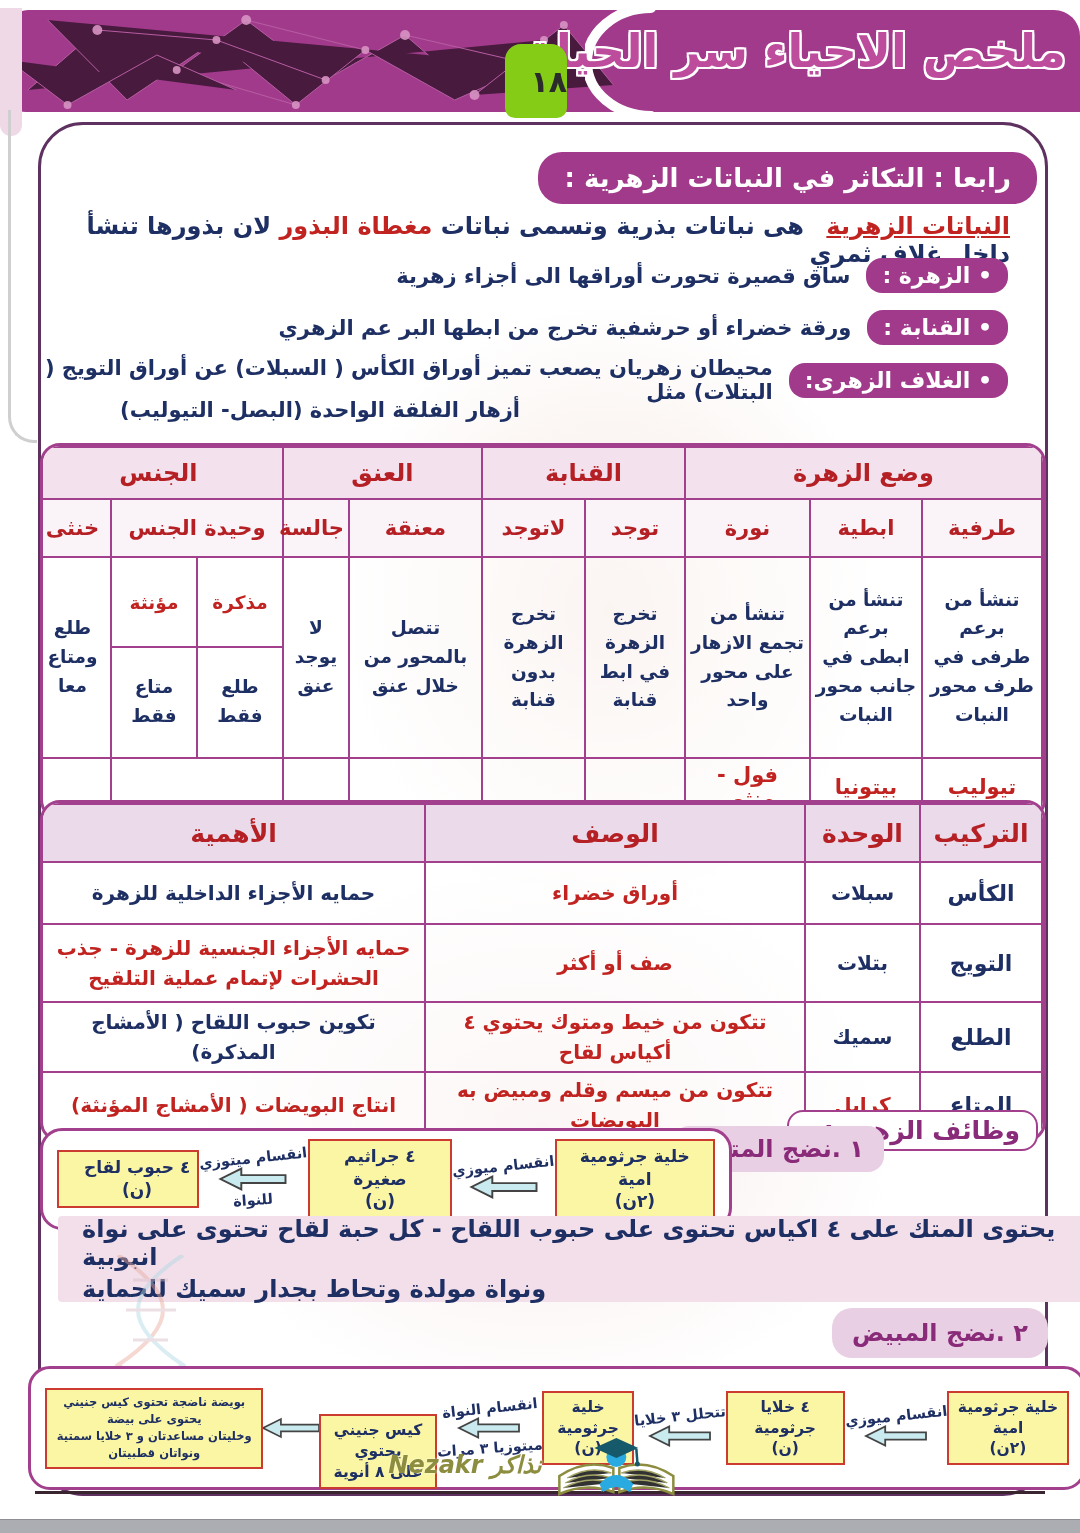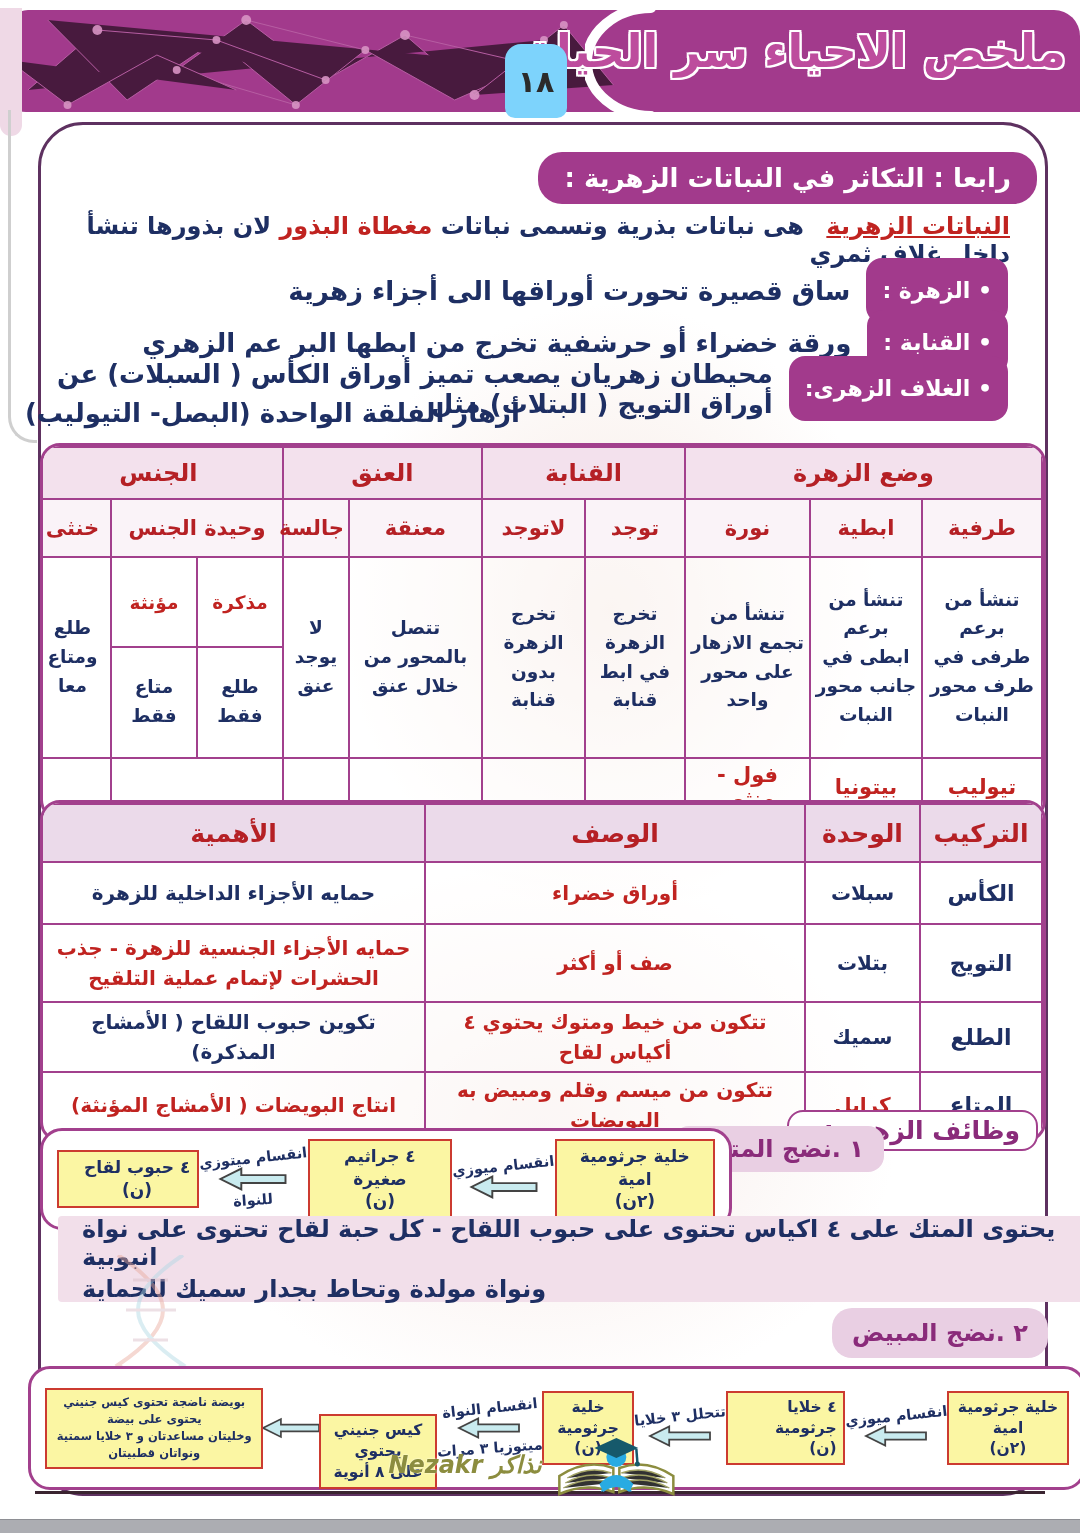--- a/index.html
+++ b/index.html
@@ -30,36 +30,36 @@
   .left-curve{left:8px;top:110px;width:26px;height:330px;border-left:3px solid #CFCFCF;
     border-bottom:3px solid #CFCFCF;border-bottom-left-radius:26px;}
   .banner{left:8px;top:10px;right:0;height:102px;background:var(--banner);
     border-radius:20px 26px 0 18px;}
   .banner svg{position:absolute;inset:0;width:100%;height:100%;}
   .page-title{right:14px;top:24px;font-size:46px;font-weight:bold;color:var(--title-pink);
     letter-spacing:-1px;
     text-shadow:-2px 0 0 #fff,2px 0 0 #fff,0 -2px 0 #fff,0 2px 0 #fff,
                 -2px -2px 0 #fff,2px 2px 0 #fff,-2px 2px 0 #fff,2px -2px 0 #fff;}
   .paren{left:585px;top:4px;width:80px;height:116px;}
-  .pagenum-box{left:505px;top:44px;width:62px;height:74px;background:#7dd3fc;border-radius:16px 16px 10px 10px;
-    display:flex;align-items:center;justify-content:center;font-size:30px;color:#2b2b2b;font-weight:bold;}
+  .pagenum-box{left:505px;top:44px;width:62px;height:74px;background:#84cc16;border-radius:16px 16px 10px 10px;
+    display:flex;align-items:center;justify-content:flex-start;font-size:30px;color:#2b2b2b;font-weight:bold;}
 
   
   .frame{left:38px;top:122px;width:1004px;height:1368px;border:3px solid #5E3160;border-radius:45px;}
 
   .section-head{right:43px;top:152px;height:52px;background:var(--banner);color:#fff;
     border-radius:24px;display:flex;align-items:center;padding:0 26px;font-size:26px;font-weight:bold;}
 
   .intro{right:70px;left:60px;top:212px;font-size:24px;font-weight:bold;text-align:right;}
   .intro .term{color:var(--red);text-decoration:underline;margin-left:14px;}
 
   .bullet-row{right:72px;left:40px;display:flex;align-items:center;gap:16px;}
-  .pill{background:var(--banner);color:#fff;border-radius:16px;padding:20px 16px;font-size:22px;
+  .pill{background:var(--banner);color:#fff;border-radius:16px;padding:5px 16px;font-size:22px;
     font-weight:bold;white-space:nowrap;}
-  .btext{color:var(--blue);font-size:26px;font-weight:bold;}
+  .btext{color:var(--blue);font-size:21px;font-weight:bold;}
 
   
   .tblwrap{border:3px solid var(--tb);border-radius:20px;overflow:hidden;background:rgba(255,255,255,0.55);}
   table{border-collapse:collapse;table-layout:fixed;width:100%;}
   td,th{border:2px solid var(--tb);text-align:center;vertical-align:middle;font-weight:bold;padding:2px 4px;}
   .grp th{background:#F3E1ED;color:var(--hdr-red);font-size:24px;height:46px;}
   .sub td{background:#FAF3F8;color:var(--hdr-red);font-size:21px;height:52px;}
   .bodyrow td{color:var(--blue);font-size:18.5px;line-height:1.55;height:195px;}
   .exrow td{color:var(--red);font-size:21px;height:52px;}
   .split-cell{padding:0;}
@@ -345,21 +345,21 @@
       <span class="l1">خلية جرثومية امية</span>
       <span class="l2">(٢ن)</span>
     </div>
     <div class="arrowwrap">
       <span class="alabel">انقسام ميوزي</span>
       <svg width="68" height="24" viewBox="0 0 100 40">
         <polygon points="100,14 32,14 32,4 0,20 32,36 32,26 100,26" fill="#C9EBEF" stroke="#444" stroke-width="3"></polygon>
       </svg>
       <span class="alabel under"></span>
     </div>
-    <div class="ybox" style="width:128px;text-align:right;">
+    <div class="ybox" style="width:128px;">
       <span class="l1">٤ خلايا جرثومية</span>
       <span class="l2">(ن)</span>
     </div>
     <div class="arrowwrap">
       <span class="alabel">تتحلل ٣ خلايا</span>
       <svg width="64" height="24" viewBox="0 0 100 40">
         <polygon points="100,14 32,14 32,4 0,20 32,36 32,26 100,26" fill="#C9EBEF" stroke="#444" stroke-width="3"></polygon>
       </svg>
       <span class="alabel under"></span>
     </div>

